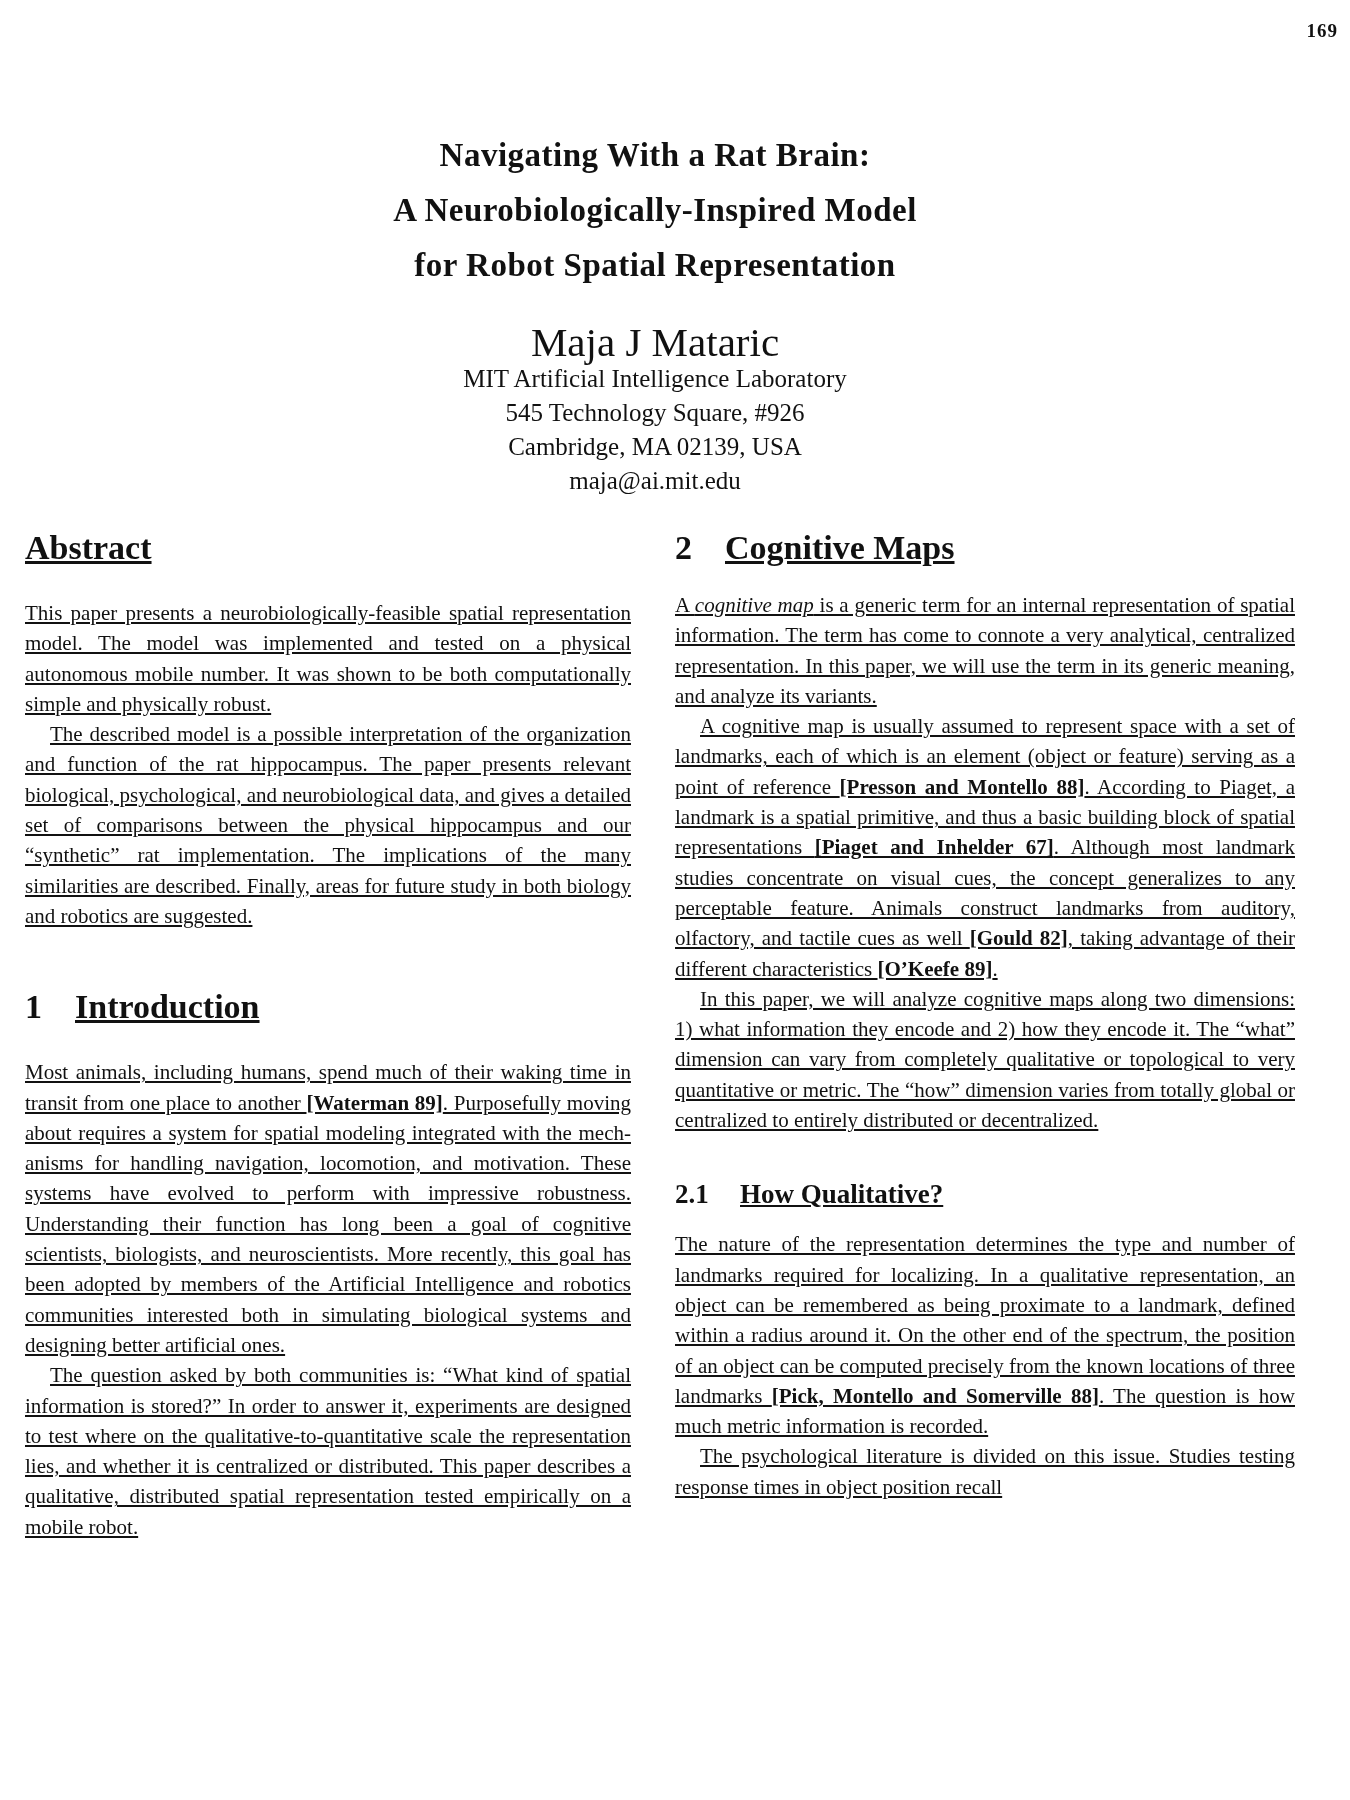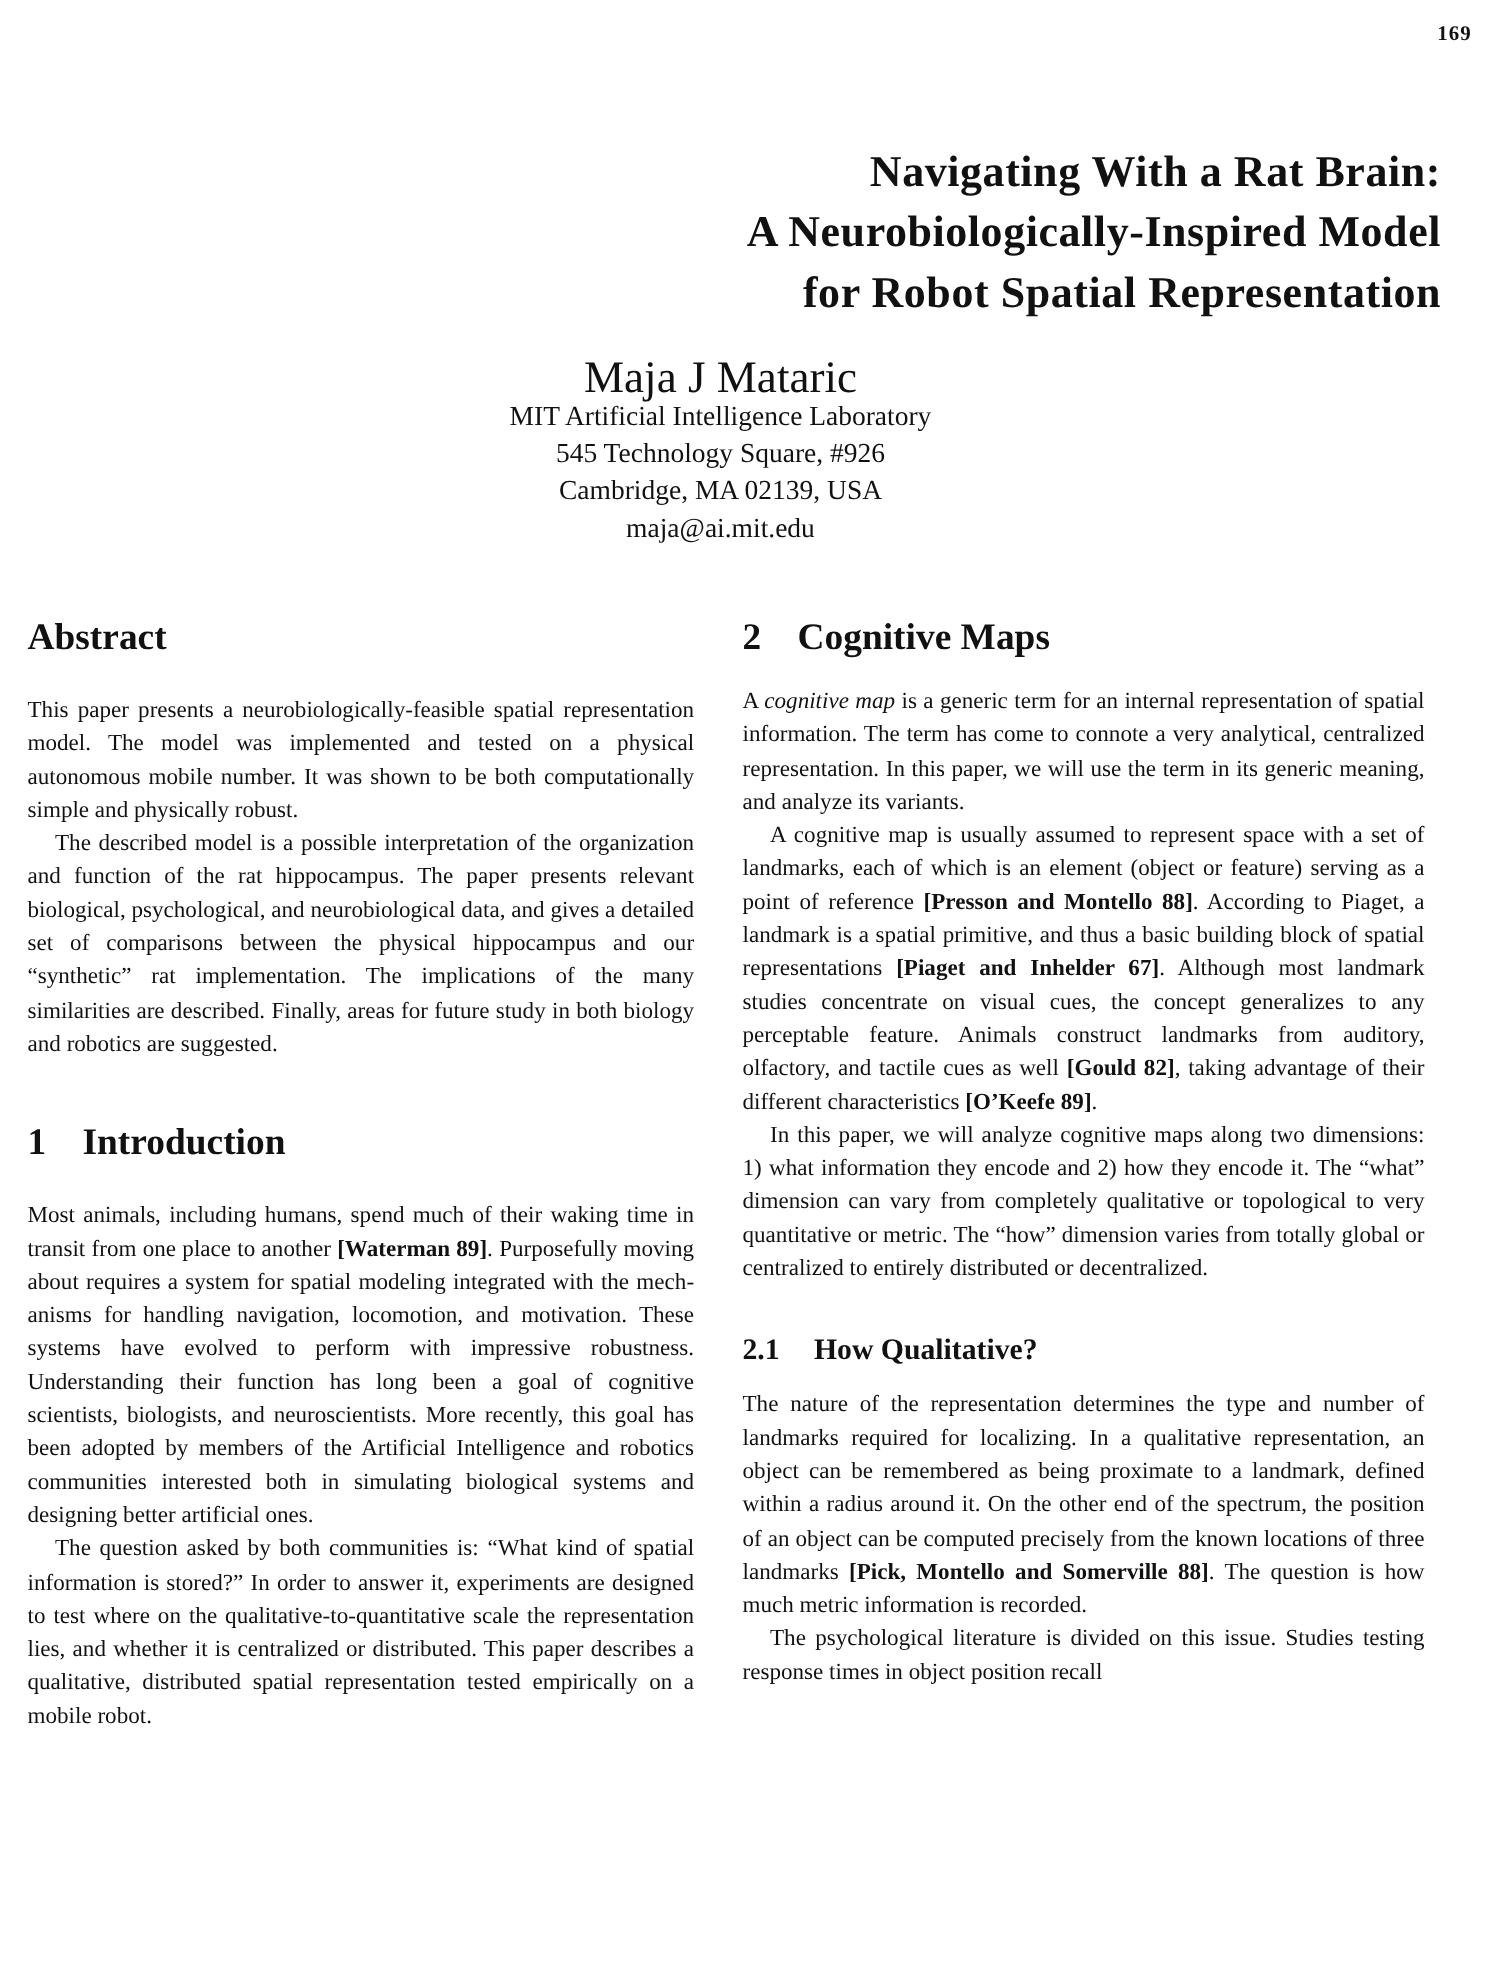--- a/index.html
+++ b/index.html
@@ -8,30 +8,30 @@
     font-family: "Liberation Serif", "DejaVu Serif", serif; color: #111111;
   }
   .page-number {
     position: absolute; top: 20px; right: 12px;
     font-size: 19px; font-weight: bold; letter-spacing: 1px;
   }
   .title-block {
     position: absolute; top: 128px; left: 0; width: 1310px; text-align: center;
   }
   .title-line {
-    font-size: 40px; font-weight: bold; line-height: 55px; letter-spacing: 0.5px; text-align: right;
+    font-size: 33px; font-weight: bold; line-height: 55px; letter-spacing: 0.5px;
   }
   .author-block {
     position: absolute; top: 322px; left: 0; width: 1310px; text-align: center;
   }
   .author-name { font-size: 41px; line-height: 40px; }
   .affil-line { font-size: 25px; line-height: 34px; }
   .column {
-    position: absolute; top: 560px; width: 606px;
-    font-size: 21px; line-height: 30.3px; text-align: justify; hyphens: manual;
+    position: absolute; top: 528px; width: 606px;
+    font-size: 21px; line-height: 30.3px; text-align: justify; hyphens: manual; text-decoration: underline;
   }
   .col-left { left: 25px; }
   .col-right { left: 675px; width: 620px; }
   .section-heading {
     font-size: 34px; font-weight: bold; line-height: 40px; margin: 0;
   }
   .section-heading .num { display: inline-block; width: 50px; }
   .subsection-heading {
     font-size: 27px; font-weight: bold; line-height: 34px; margin: 0;
   }

